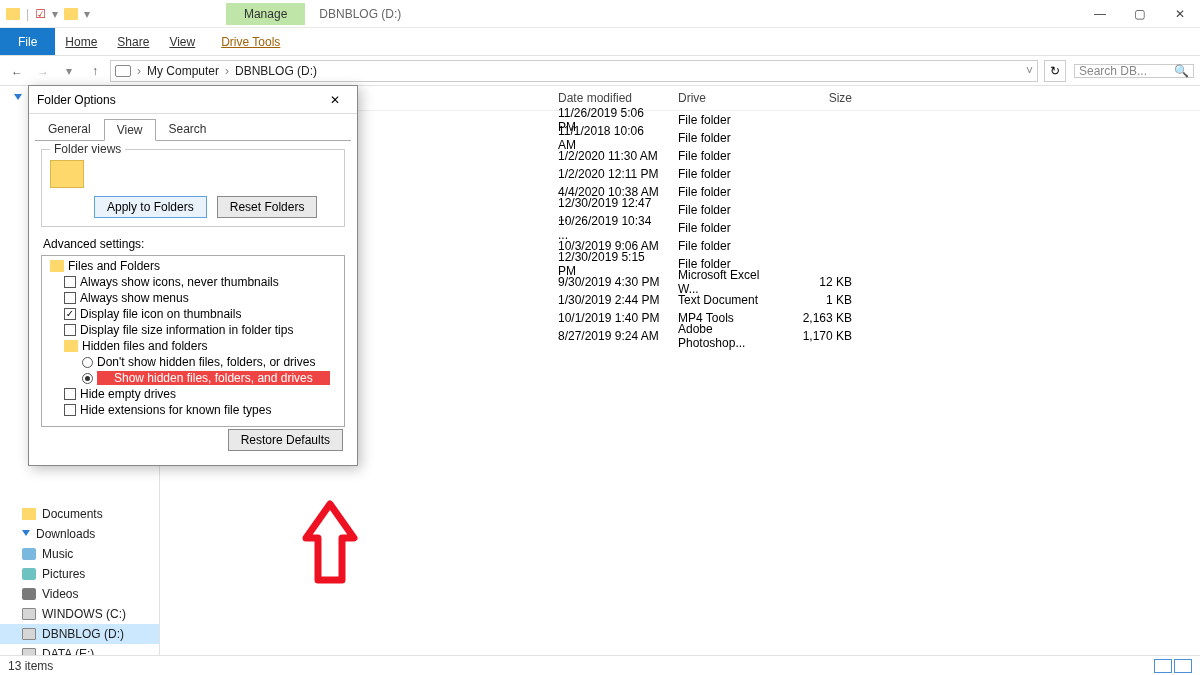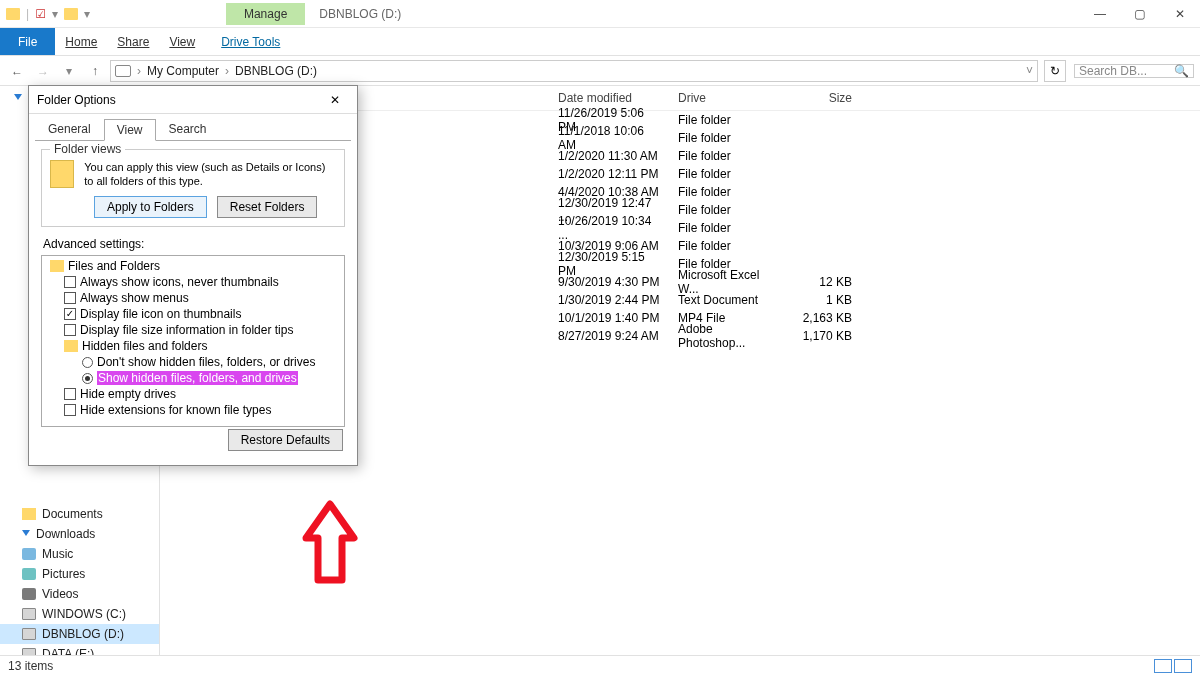--- a/index.html
+++ b/index.html
@@ -11,21 +11,21 @@
 .folder-icon-sm { width: 14px; height: 12px; background: #ffd86b; border-radius: 1px; display: inline-block; }
 .titlebar .ribbon-ctx { background: #bfe6a8; padding: 0 18px; height: 22px; display: flex; align-items: center; margin-left: 130px; color: #333; }
 .titlebar .app-title { margin-left: 14px; color: #666; }
 .win-btns { margin-left: auto; display: flex; }
 .win-btn { width: 40px; height: 28px; display: flex; align-items: center; justify-content: center; color: #444; }
 
 
 .ribbon { height: 28px; display: flex; align-items: stretch; border-bottom: 1px solid #e1e1e1; }
 .file-tab { background: #1979ca; color: #fff; padding: 0 18px; display: flex; align-items: center; }
 .rtab { padding: 0 10px; display: flex; align-items: center; color: #333; text-decoration: underline; }
-.rtab.ctx { color: #0369a1; }
+.rtab.ctx { color: #a16207; }
 
 
 .navbar { height: 30px; display: flex; align-items: center; padding: 2px 6px; gap: 4px; border-bottom: 1px solid #e1e1e1; }
 .nav-btn { width: 22px; height: 22px; display: flex; align-items: center; justify-content: center; color: #555; }
 .addr { flex: 1; height: 22px; border: 1px solid #ccc; display: flex; align-items: center; gap: 6px; padding: 0 4px; }
 .pc-icon { width: 16px; height: 12px; border: 1px solid #888; border-radius: 2px; display: inline-block; }
 .crumb { color: #222; }
 .sep { color: #888; }
 .refresh-box { width: 22px; height: 22px; border: 1px solid #ccc; display: flex; align-items: center; justify-content: center; margin-left: 2px; }
 .search-box { width: 120px; height: 14px; border: 1px solid #ccc; display: flex; align-items: center; padding: 0 4px; color: #888; margin-left: 4px; }
@@ -74,21 +74,21 @@
 .grp-btns { display: flex; gap: 10px; margin-top: 8px; margin-left: 44px; }
 
 .adv-label { margin: 6px 0 4px 2px; }
 .tree { border: 1px solid #aaa; height: 172px; overflow-y: scroll; padding: 2px 0; }
 .tree-item { display: flex; align-items: center; gap: 4px; padding: 1px 0 1px 8px; white-space: nowrap; }
 .tree-item .chk { width: 12px; height: 12px; border: 1px solid #555; display: inline-flex; align-items: center; justify-content: center; font-size: 10px; line-height: 10px;}
 .tree-item .rad { width: 11px; height: 11px; border: 1px solid #555; border-radius: 50%; display:inline-flex;align-items:center;justify-content:center;}
 .tree-item .rad .dot{width:5px;height:5px;background:#333;border-radius:50%;}
 .tree .lvl1 { padding-left: 22px; }
 .tree .lvl2 { padding-left: 40px; }
-.tree-item.sel span.lbl { background: #d946ef; color: #fff; padding: 0 1px; }
+.tree-item.sel span.lbl { background: #ef4444; color: #fff; padding: 0 17px; }
 
 .restore-row { display: flex; justify-content: flex-end; margin: 2px 2px 0 0; }
 .dlg-footer { display: flex; justify-content: flex-end; gap: 8px; padding: 8px 10px; border-top: 1px solid #ddd; }
 
 
 .arrow { position: absolute; top: 500px; left: 300px; z-index: 100; }
 .arrow svg { display: block; }
 </style>
 </head>
 <body>
@@ -251,21 +251,21 @@
         </div>
         <div class="row">
           <div class="c-name"></div>
           <div class="c-date">1/30/2019 2:44 PM</div>
           <div class="c-type">Text Document</div>
           <div class="c-size">1 KB</div>
         </div>
         <div class="row">
           <div class="c-name"></div>
           <div class="c-date">10/1/2019 1:40 PM</div>
-          <div class="c-type">MP4 File</div>
+          <div class="c-type">MP4 Tools</div>
           <div class="c-size">2,163 KB</div>
         </div>
         <div class="row">
           <div class="c-name"></div>
           <div class="c-date">8/27/2019 9:24 AM</div>
           <div class="c-type">Adobe Photoshop...</div>
           <div class="c-size">1,170 KB</div>
         </div>
       </div>
   </div>
@@ -287,21 +287,20 @@
   <div class="dlg-tabs">
     <div class="dlg-tab">General</div>
     <div class="dlg-tab active">View</div>
     <div class="dlg-tab">Search</div>
   </div>
   <div class="dlg-body">
     <div class="grp">
       <div class="grp-label">Folder views</div>
       <div class="grp-row">
         <div class="big-folder"></div>
-        <div style="font-size:11px;line-height:14px">You can apply this view (such as Details or Icons) to all folders of this type.</div>
       </div>
       <div class="grp-btns">
         <div class="btn blue">Apply to Folders</div>
         <div class="btn">Reset Folders</div>
       </div>
     </div>
 
     <div class="adv-label">Advanced settings:</div>
     <div class="tree">
       <div class="tree-item">

